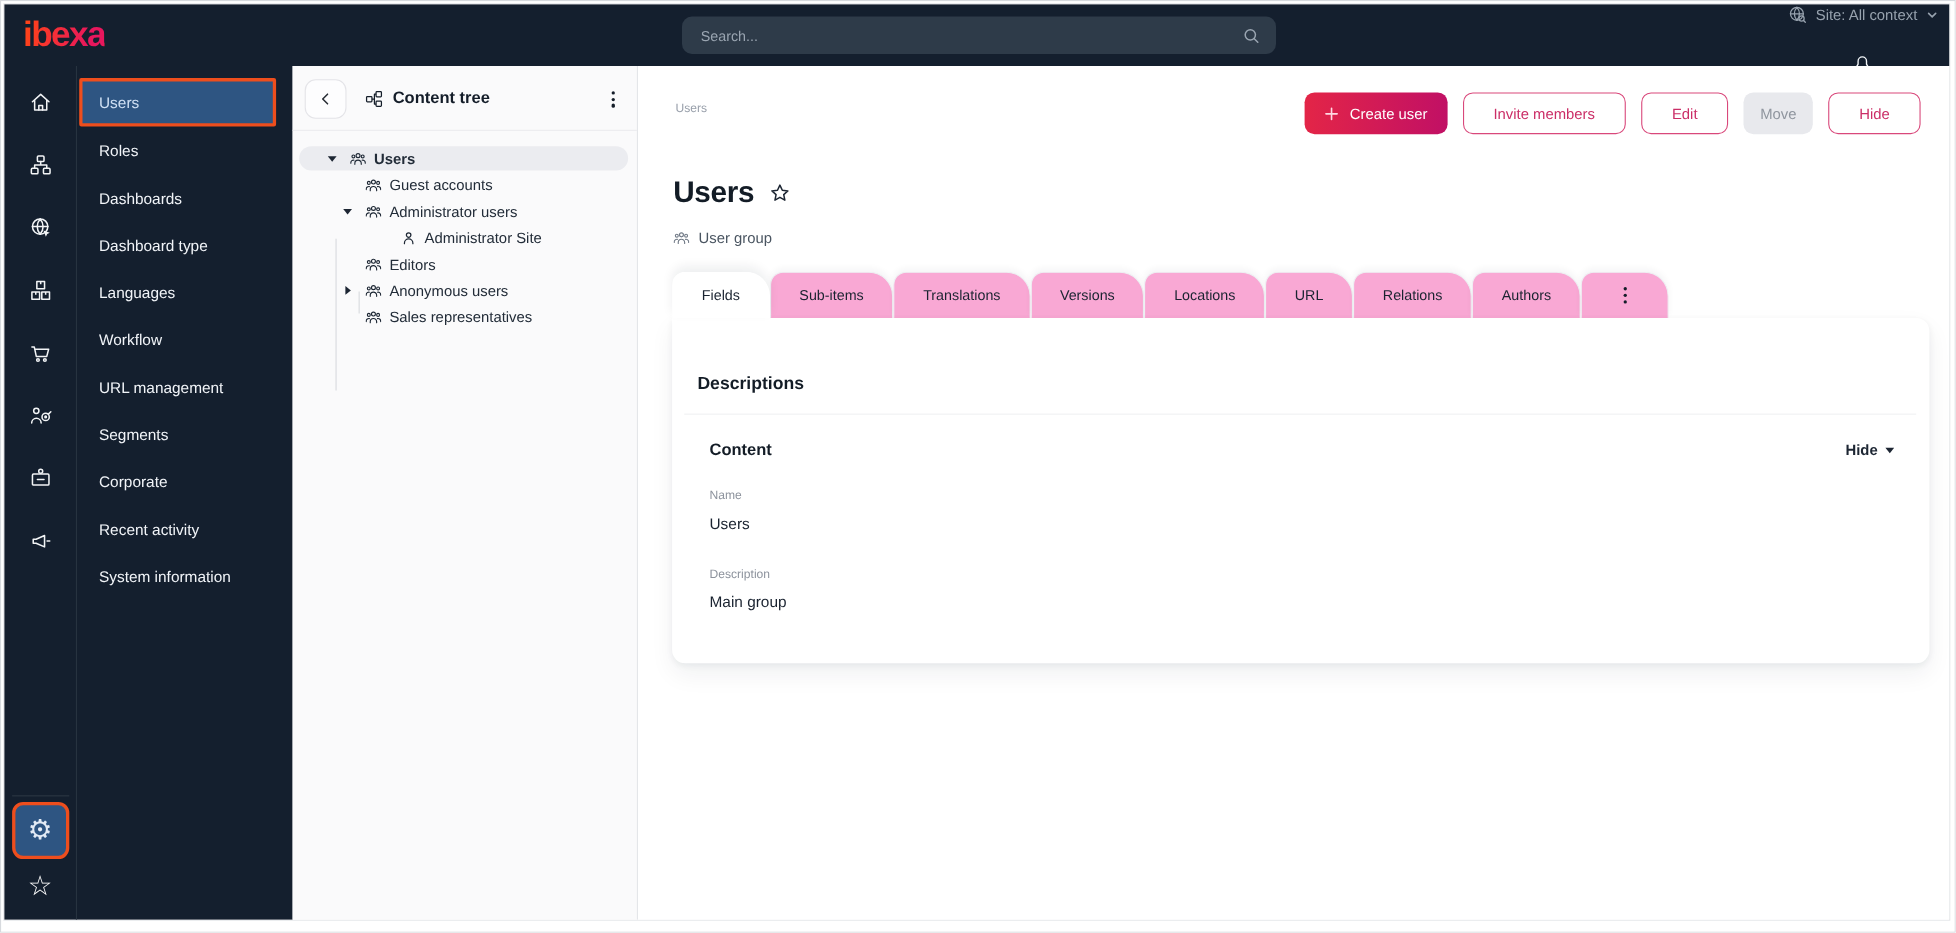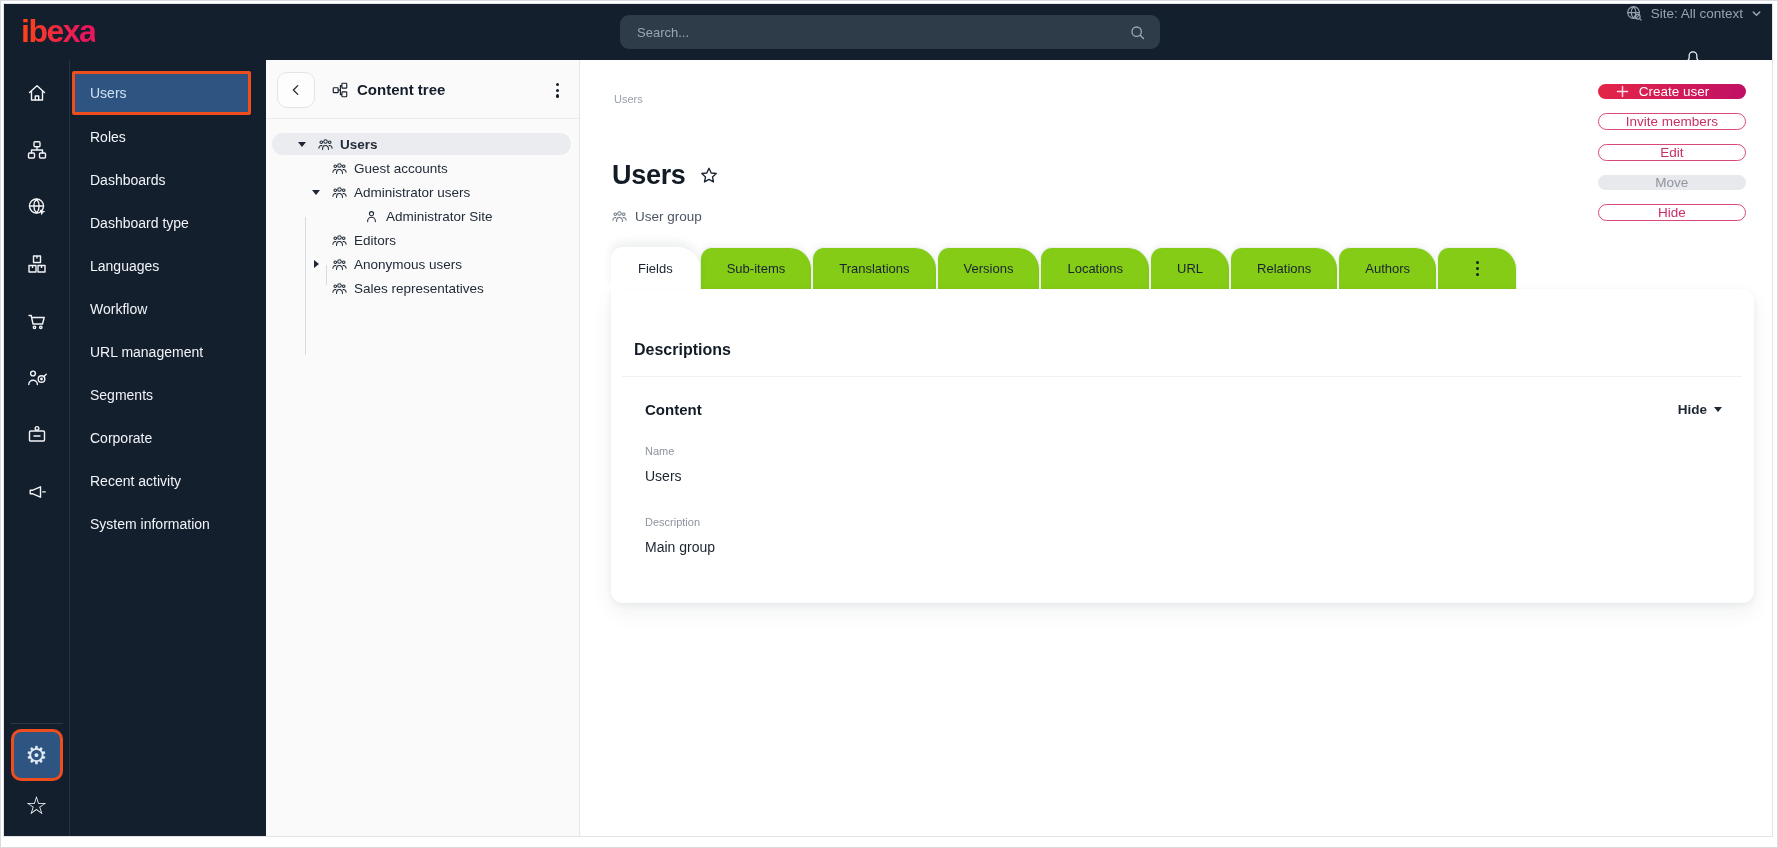--- a/index.html
+++ b/index.html
@@ -73,37 +73,37 @@
   .trow.d1 { padding-left: 44px; }
   .trow.d2 { padding-left: 88px; }
   .trow.sel { font-weight: 700; }
   .trow.sel::before { content: ""; position: absolute; left: 6px; right: 8px; top: 1px; bottom: 1px;
                       background: #ebecf0; border-radius: 12px; z-index: -1; }
   .guide { position: absolute; width: 1px; background: #d8dade; }
 
   
   .main { flex: 1; background: #fff; position: relative; }
   .breadcrumb { position: absolute; left: 34px; top: 33px; font-size: 11px; color: #99a0ab; cursor: pointer; }
-  .actions { position: absolute; top: 24px; right: 26px; display: flex; gap: 14px; height: 38px; flex-direction: column; }
+  .actions { position: absolute; top: 24px; right: 26px; display: flex; gap: 14px; height: 38px; }
   .actions button { height: 38px; font-size: 13.5px; font-family: inherit; cursor: pointer; }
   .btn-create { background: linear-gradient(90deg, #e32547, #c11065); color: #fff; border: none; border-radius: 9px;
                 padding: 0 18px; display: flex; align-items: center; gap: 10px; font-weight: 500; }
   .btn-outline { background: #fff; border: 1px solid #d9487b; color: #cb2e67; border-radius: 9px; padding: 0 27px; }
   .btn-disabled { background: #e8e9ed; border: none; color: #8f959e; border-radius: 9px; padding: 0 15px; }
   .title-row { position: absolute; left: 32px; top: 100px; display: flex; align-items: center; gap: 12px; }
   .title-row h1 { font-size: 27px; font-weight: 700; color: #131c26; letter-spacing: -0.3px; }
   .bookmark { cursor: pointer; display: flex; }
   .ctype { position: absolute; left: 32px; top: 149px; display: flex; align-items: center; gap: 8px;
            color: #4a5561; font-size: 13.5px; }
   .ctype .tico { margin-left: 0; color: #717a86; }
 
   
   .tabs { position: absolute; left: 31px; top: 187px; display: flex; align-items: flex-end; height: 42px; }
   .tab { height: 42px; padding: 0 26px; display: flex; align-items: center; font-size: 13px; font-weight: 500;
-         color: #1a2330; background: #84cc16; border: 1px solid #eef0f3; border-bottom: none;
+         color: #1a2330; background: #f9a8d4; border: 1px solid #eef0f3; border-bottom: none;
          border-radius: 12px 22px 0 0; cursor: pointer; box-shadow: 0 -3px 6px rgba(20,28,40,.04); }
   .tab.active { background: #fff; border-color: #fff; box-shadow: 0 -5px 10px rgba(20,28,40,.07); z-index: 5; }
   .tab.kebab-tab { width: 80px; justify-content: center; }
   .tab .kdots { display: flex; flex-direction: column; gap: 2.5px; }
   .tab .kdots i { width: 3.2px; height: 3.2px; border-radius: 50%; background: #141d29; }
 
   
   .card { position: absolute; left: 31px; top: 229px; width: 1143px; height: 314px; background: #fff;
           border-radius: 0 12px 12px 12px; box-shadow: 0 10px 22px rgba(25,35,50,.06), 0 2px 6px rgba(25,35,50,.06); }
   .card-h { position: absolute; left: 23px; top: 52px; font-size: 16px; font-weight: 700; color: #131c26; }

